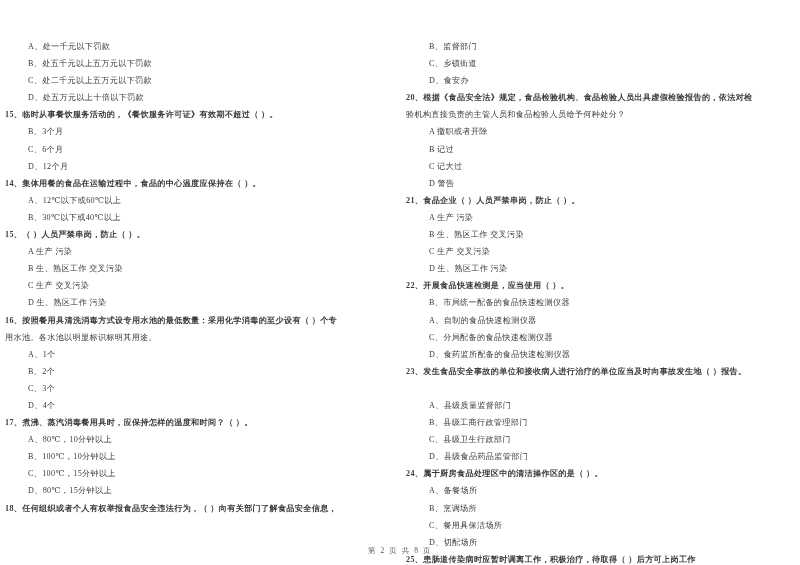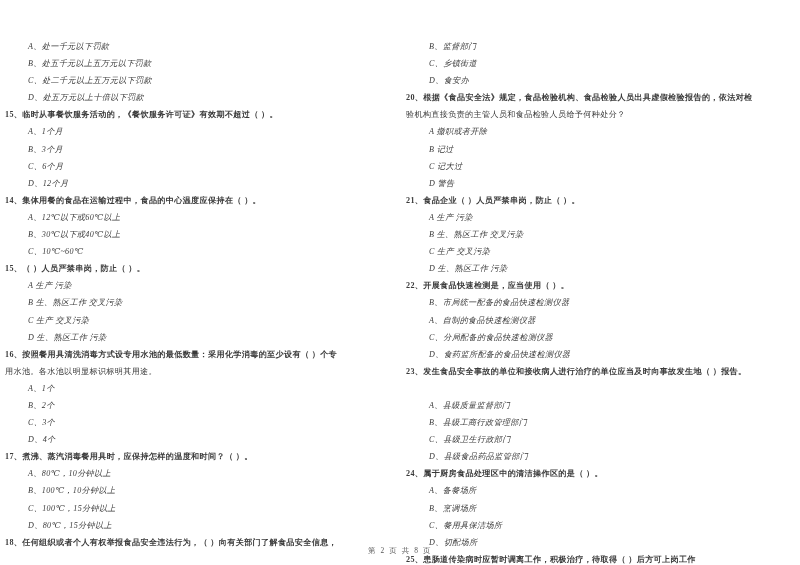--- a/index.html
+++ b/index.html
@@ -48,21 +48,20 @@
   .q {
     text-indent: 0;
     padding-left: 0;
     font-weight: bold;
   }
   .q-cont {
     padding-left: 0;
   }
   .opt {
     padding-left: 23px;
-    font-style: italic;
   }
   .spacer {
     height: 17.1px;
   }
   .footer {
     position: absolute;
     left: 0;
     top: 533px;
     width: 800px;
     text-align: center;
@@ -77,28 +76,26 @@
 
 <div class="page">
 
   <div class="columns">
     <div class="col col-left" id="left-col">
         <div class="line opt">A、处一千元以下罚款</div>
         <div class="line opt">B、处五千元以上五万元以下罚款</div>
         <div class="line opt">C、处二千元以上五万元以下罚款</div>
         <div class="line opt">D、处五万元以上十倍以下罚款</div>
         <div class="line q">15、临时从事餐饮服务活动的，《餐饮服务许可证》有效期不超过（    ）。</div>
-        <div class="line opt">A、1个月</div>
         <div class="line opt">B、3个月</div>
         <div class="line opt">C、6个月</div>
         <div class="line opt">D、12个月</div>
         <div class="line q">14、集体用餐的食品在运输过程中，食品的中心温度应保持在（    ）。</div>
         <div class="line opt">A、12℃以下或60℃以上</div>
         <div class="line opt">B、30℃以下或40℃以上</div>
-        <div class="line opt">C、10℃~60℃</div>
         <div class="line q">15、（    ）人员严禁串岗，防止（    ）。</div>
         <div class="line opt">A 生产  污染</div>
         <div class="line opt">B 生、熟区工作  交叉污染</div>
         <div class="line opt">C 生产  交叉污染</div>
         <div class="line opt">D 生、熟区工作  污染</div>
         <div class="line q">16、按照餐用具清洗消毒方式设专用水池的最低数量：采用化学消毒的至少设有（    ）个专</div>
         <div class="line q-cont">用水池。各水池以明显标识标明其用途。</div>
         <div class="line opt">A、1个</div>
         <div class="line opt">B、2个</div>
         <div class="line opt">C、3个</div>

